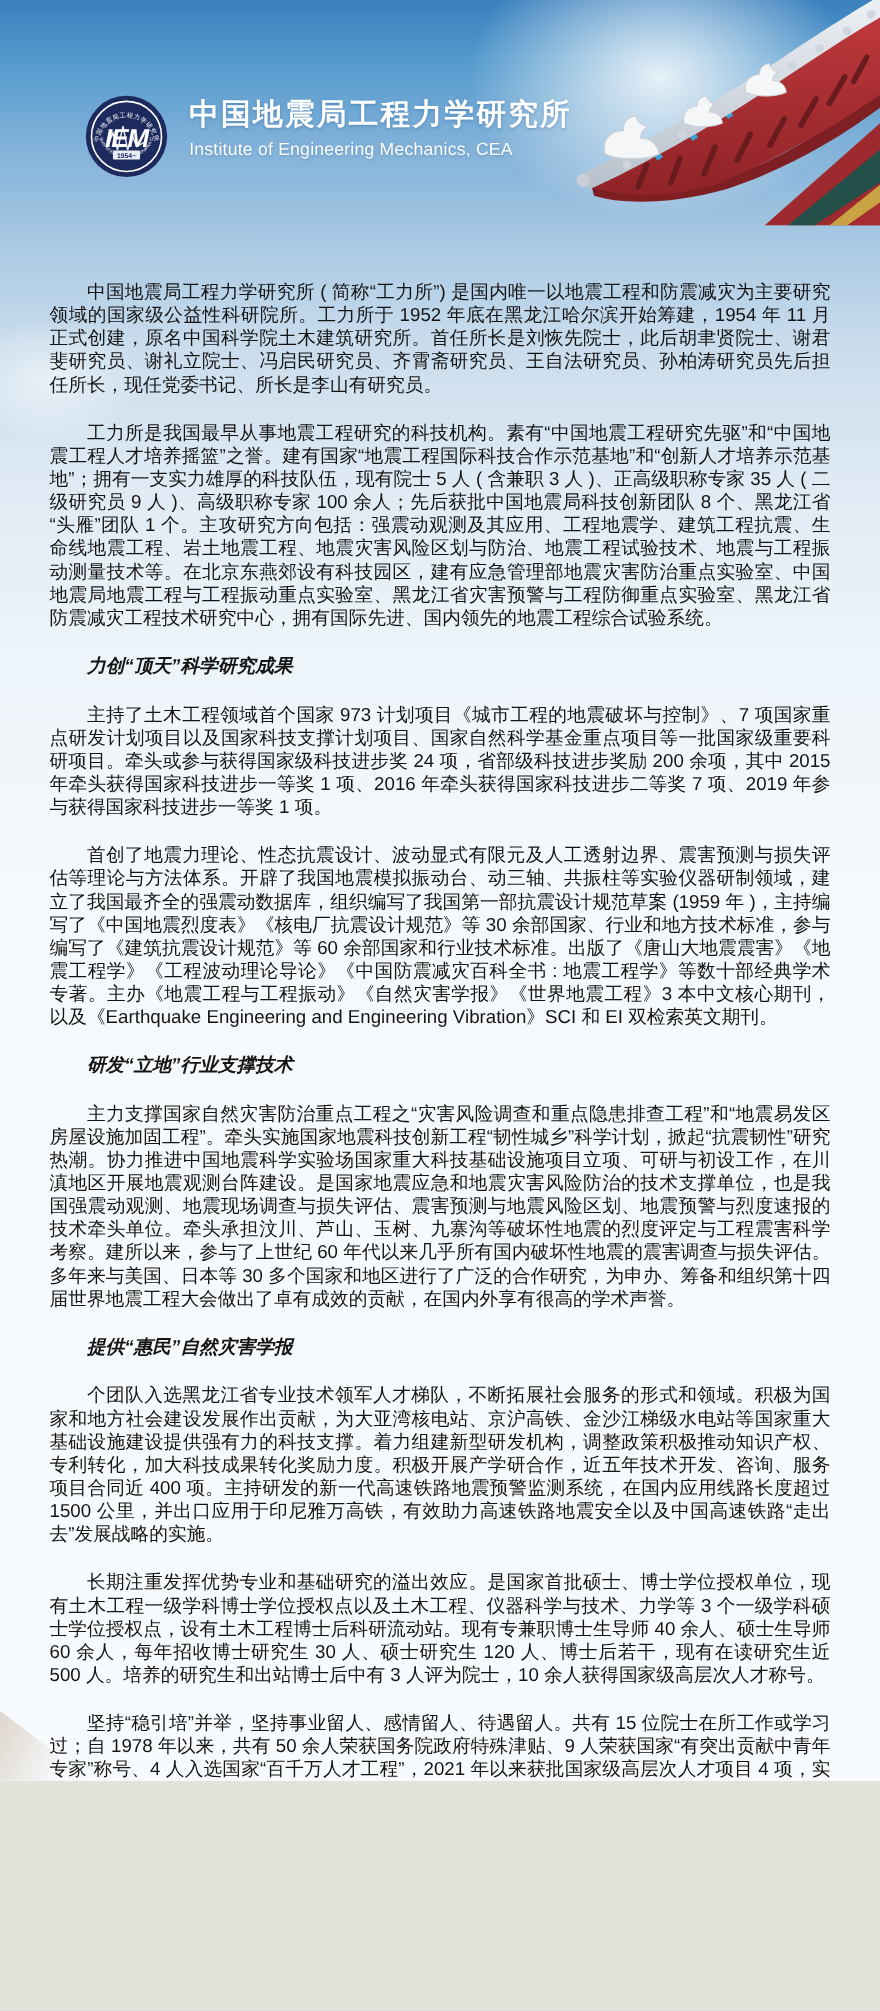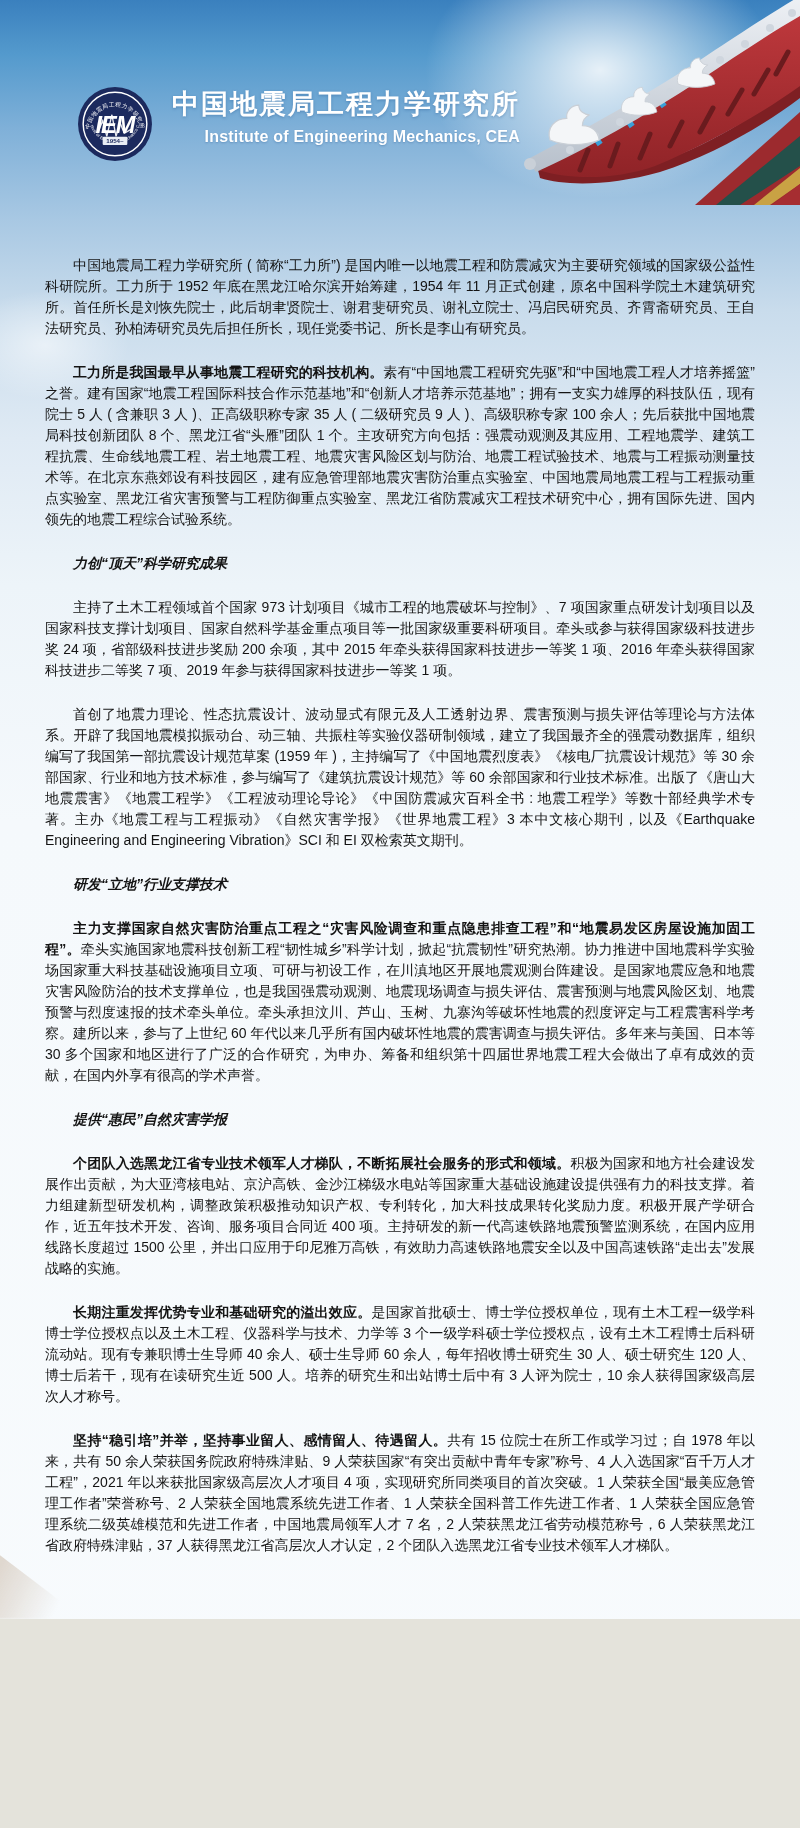--- a/index.html
+++ b/index.html
@@ -17,27 +17,27 @@
     background:radial-gradient(ellipse at center,rgba(255,255,255,.55),rgba(255,255,255,0) 70%);}
   .mountain{position:absolute;left:-8px;top:1543px;width:92px;height:76px;opacity:.5;
     background:linear-gradient(115deg,#c7b5a2 15%,rgba(199,181,162,0) 75%);
     clip-path:polygon(0 100%,0 8%,100% 100%);filter:blur(1px);}
   header{position:absolute;top:0;left:0;width:800px;height:210px;}
   .roof{position:absolute;top:0;right:0;}
   .logo{position:absolute;left:77px;top:86px;}
   .titles{position:absolute;left:172px;top:86px;}
   .title-zh{margin:0;font-size:27px;font-weight:bold;color:var(--title_white,#fff);
     letter-spacing:2px;text-shadow:0 1px 3px rgba(20,70,130,.35);}
-  .title-en{margin:6px 0 0;font-size:16px;font-weight:bold;color:var(--title_white,#fff);
-    letter-spacing:.2px;text-shadow:0 1px 2px rgba(20,70,130,.3);text-align:right;}
+  .title-en{margin:6px 0 0;font-size:16px;font-weight:normal;color:var(--title_white,#fff);
+    letter-spacing:.2px;text-shadow:0 1px 2px rgba(20,70,130,.3);}
   main{position:absolute;top:255px;left:45px;width:710px;
-    color:var(--text,#141414);font-size:14px;line-height:21px;text-align:justify;}
+    color:var(--text,#141414);font-size:17px;line-height:21px;text-align:justify;}
   .block{margin:0 0 23px;text-indent:2em;}
   .heading{font-weight:bold;font-style:italic;}
-  .block b{font-weight:bold;margin-top:28px;}
+  .block b{font-weight:normal;margin-top:28px;}
   footer{position:absolute;left:0;top:1619px;width:800px;height:209px;
     background:var(--footer,#e4e3db);}
 </style>
 </head>
 <body>
 
 <div class="page">
 
   <div class="glow"></div>
   <div class="cloud"></div>

